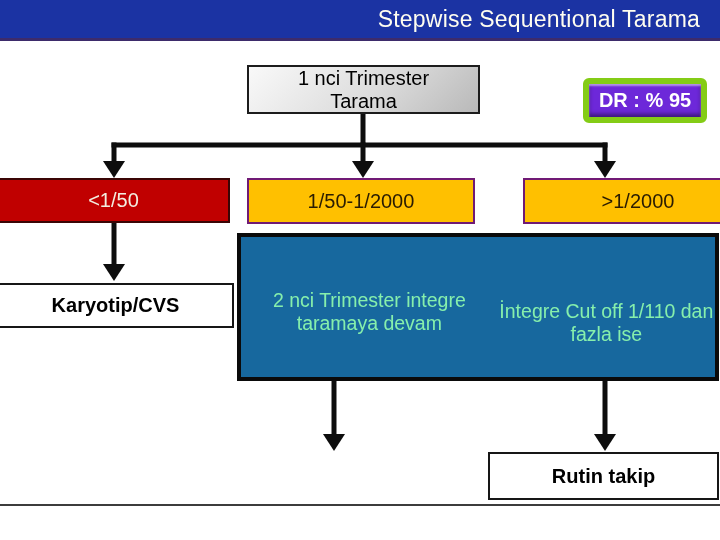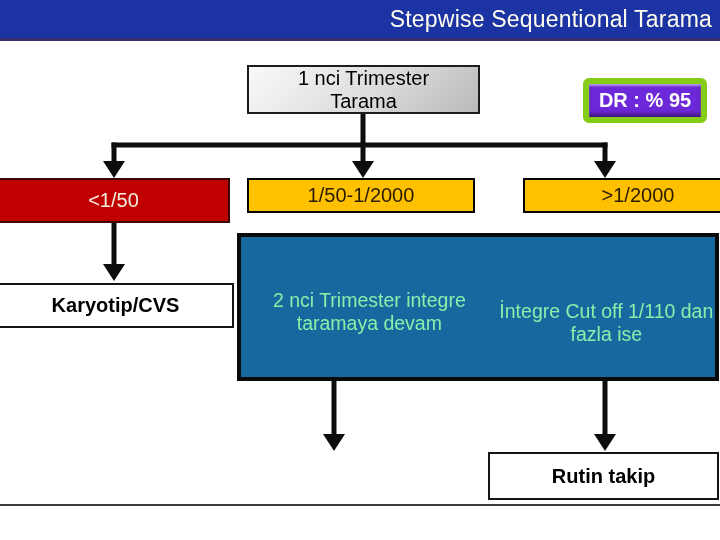--- a/index.html
+++ b/index.html
@@ -5,21 +5,21 @@
   html,body{margin:0;padding:0;background:#fff;}
   .slide{
     position:relative;width:720px;height:540px;overflow:hidden;
     background:#ffffff;font-family:"Liberation Sans",sans-serif;
   }
   
   .title-bar{
     position:absolute;left:0;top:0;width:720px;height:41px;
     background:#1b33a3;border-bottom:3px solid #3d2b6b;
     display:flex;align-items:center;justify-content:flex-end;
-    padding-right:8px;box-sizing:border-box;
+    padding-right:20px;box-sizing:border-box;
   }
   .title-bar .title{color:#fffef0;font-size:23px;letter-spacing:.2px;}
   
   .box{
     position:absolute;box-sizing:border-box;
     display:flex;align-items:center;justify-content:center;
     text-align:center;
   }
   .box-gray{
     left:247px;top:65px;width:233px;height:49px;
@@ -33,22 +33,22 @@
     background:#6d28d9;border:6px solid #84cc16;border-radius:6px;
     box-shadow:inset 0 2px 2px rgba(255,255,255,.5),inset 0 -3px 4px rgba(0,0,0,.45);
     color:#ffffff;font-weight:bold;font-size:20px;
   }
   .box-red{
     left:-3px;top:178px;width:233px;height:45px;
     background:#c00000;border:2px solid #3a0505;
     color:#f3eee0;font-size:20px;
   }
   .box-gold{
-    background:#ffc000;border:2px solid #000000;
-    color:#2a1c02;font-size:20px;height:35px;top:178px;
+    background:#ffc000;border:2px solid #701a75;
+    color:#2a1c02;font-size:20px;height:46px;top:178px;
   }
   .box-gold.mid{left:247px;width:228px;}
   .box-gold.low{left:488px;width:230px;margin-left:35px;}
   .box-teal{
     left:237px;top:233px;width:482px;height:148px;
     background:#17689e;border:4px solid #0a0a0a;
     color:#86efac;font-size:19.5px;
     flex-direction:row;justify-content:flex-start;align-items:center;
   }
   .box-teal .t-line1{margin-top:10px;}

